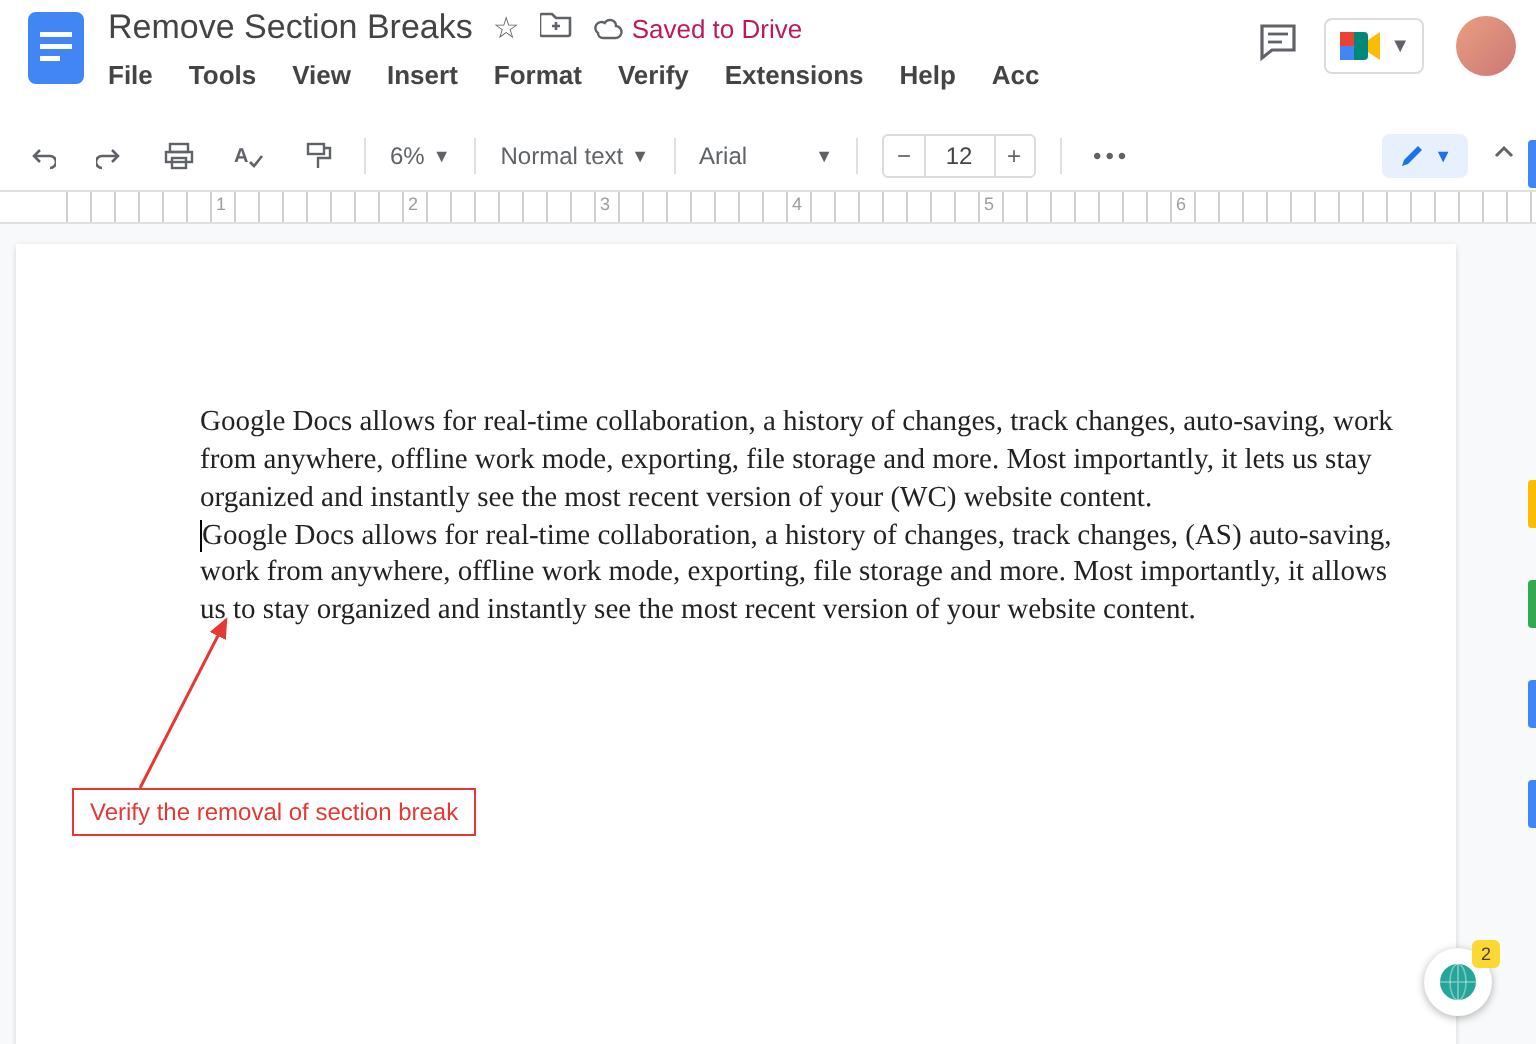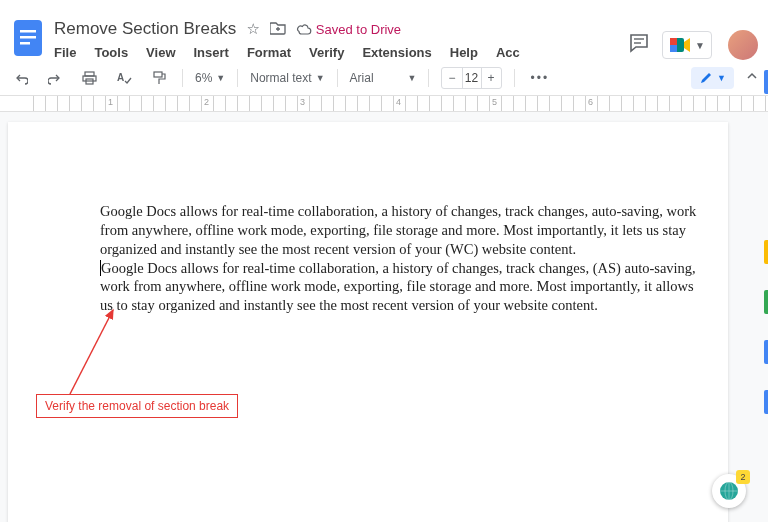--- a/index.html
+++ b/index.html
@@ -1,19 +1,19 @@
 <!DOCTYPE html>
 <html><head>
 <meta charset="utf-8">
 <style>
   * { margin: 0; padding: 0; box-sizing: border-box; }
   body { font-family: Arial, sans-serif; background: #fff; width: 768px; height: 522px; overflow: hidden; position: relative; }
   
   
-  .header { display: flex; align-items: flex-end; padding: 17px 10px 0 10px; height: 60px; }
+  .header { display: flex; align-items: flex-start; padding: 2px 10px 0 10px; height: 60px; }
   .doc-icon { width: 36px; height: 44px; margin-right: 8px; display: flex; align-items: center; justify-content: center; }
   .doc-icon svg { width: 32px; height: 40px; }
   .title-area { flex: 1; }
   .title-row { display: flex; align-items: center; gap: 10px; padding-top: 2px; }
   .doc-title { font-size: 17px; color: #444; }
   .title-icon { color: #5f6368; font-size: 15px; cursor: pointer; }
   .saved { color: #be185d; font-size: 13px; display: flex; align-items: center; gap: 4px; }
   .menus { display: flex; gap: 18px; padding-top: 6px; font-size: 13px; color: #444; font-weight: bold; }
   .menus span { cursor: pointer; }
   .header-right { display: flex; align-items: center; gap: 12px; padding-top: 6px; }
@@ -21,21 +21,21 @@
   .meet-btn { display: flex; align-items: center; border: 1px solid #dadce0; border-radius: 4px; padding: 4px 6px; cursor: pointer; }
   .share-btn { background: #1a73e8; color: #fff; border-radius: 4px; font-size: 13px; font-weight: 500; padding: 7px 14px; display: flex; align-items: center; gap: 6px; cursor: pointer; }
   .avatar { width: 30px; height: 30px; border-radius: 50%; background: linear-gradient(135deg,#e8a07e,#c77); margin-left: 4px;}
   
   
   .toolbar { display: flex; align-items: center; height: 36px; border-bottom: 1px solid #e0e0e0; padding: 0 10px; gap: 12px; font-size: 12px; color: #5f6368; }
   .tb-btn { cursor: pointer; padding: 2px 4px; display: flex; align-items: center; }
   .tb-sep { flex: 1; }
   .tb-select { display: flex; align-items: center; gap: 4px; cursor: pointer; }
   .font-size-box { display: flex; align-items: center; border: 1px solid #dadce0; border-radius: 3px; }
-  .font-size-box span.num { width: 20px; text-align: center; font-size: 12px; color: #444; border-left: 1px solid #dadce0; border-right: 1px solid #dadce0; padding: 3px 0; }
+  .font-size-box span.num { width: 36px; text-align: center; font-size: 12px; color: #444; border-left: 1px solid #dadce0; border-right: 1px solid #dadce0; padding: 3px 0; }
   .font-size-box span.pm { padding: 2px 6px; cursor: pointer; color: #5f6368; }
   .dots { letter-spacing: 2px; }
   .editing-pill { background: #e8f0fe; border-radius: 4px; padding: 4px 8px; display: flex; align-items: center; gap: 4px; color: #1a73e8; cursor: pointer; }
   .chevup { cursor: pointer; color: #5f6368; }
   
   
   .ruler { height: 16px; background: #fff; border-bottom: 1px solid #e0e0e0; position: relative; font-size: 9px; color: #9e9e9e; }
   .ruler .marks { position: absolute; left: 22px; right: 0; top: 0; height: 100%; background: repeating-linear-gradient(to right, transparent 0, transparent 11px, #d0d0d0 11px, #d0d0d0 12px); }
   .ruler .num { position: absolute; top: 1px; }
   

